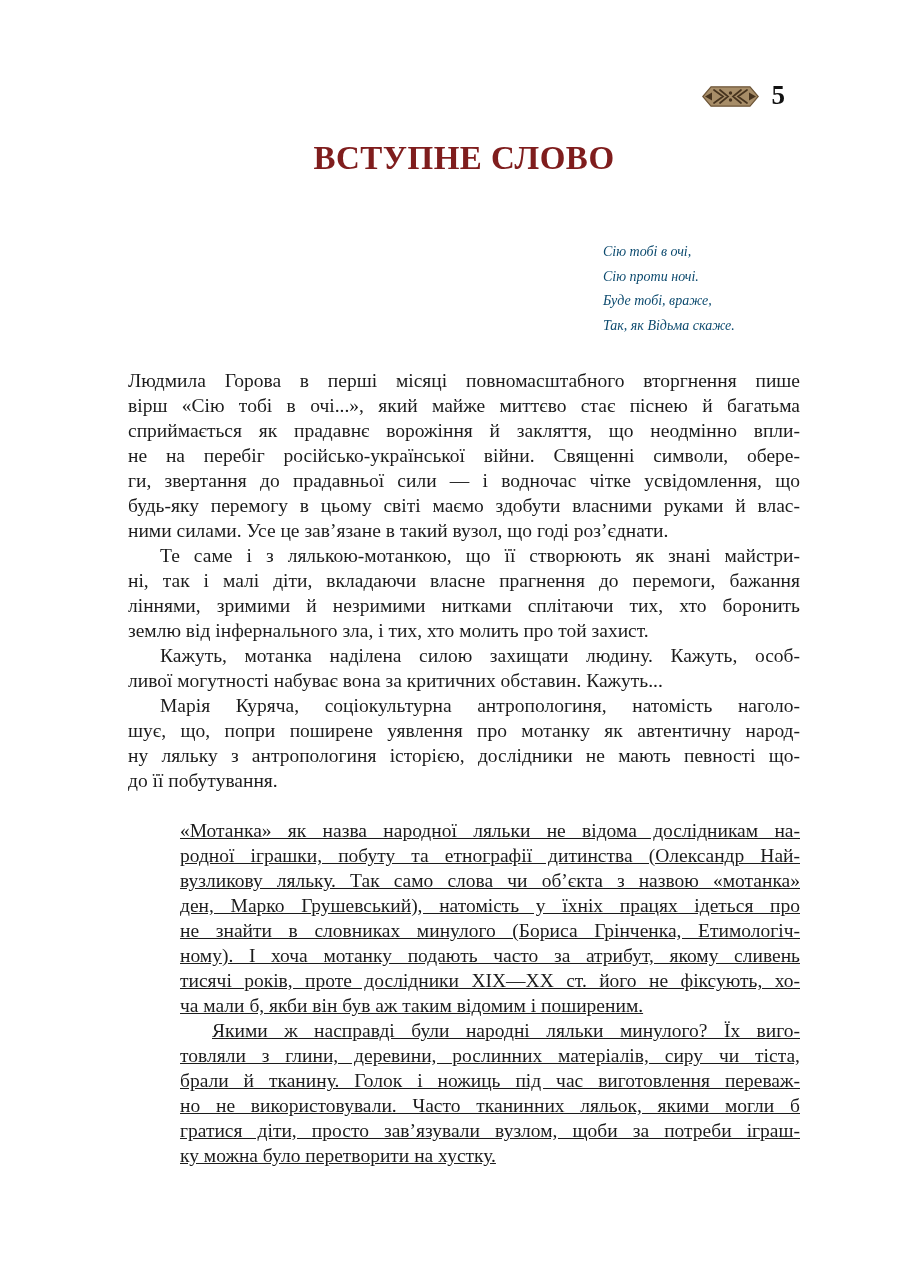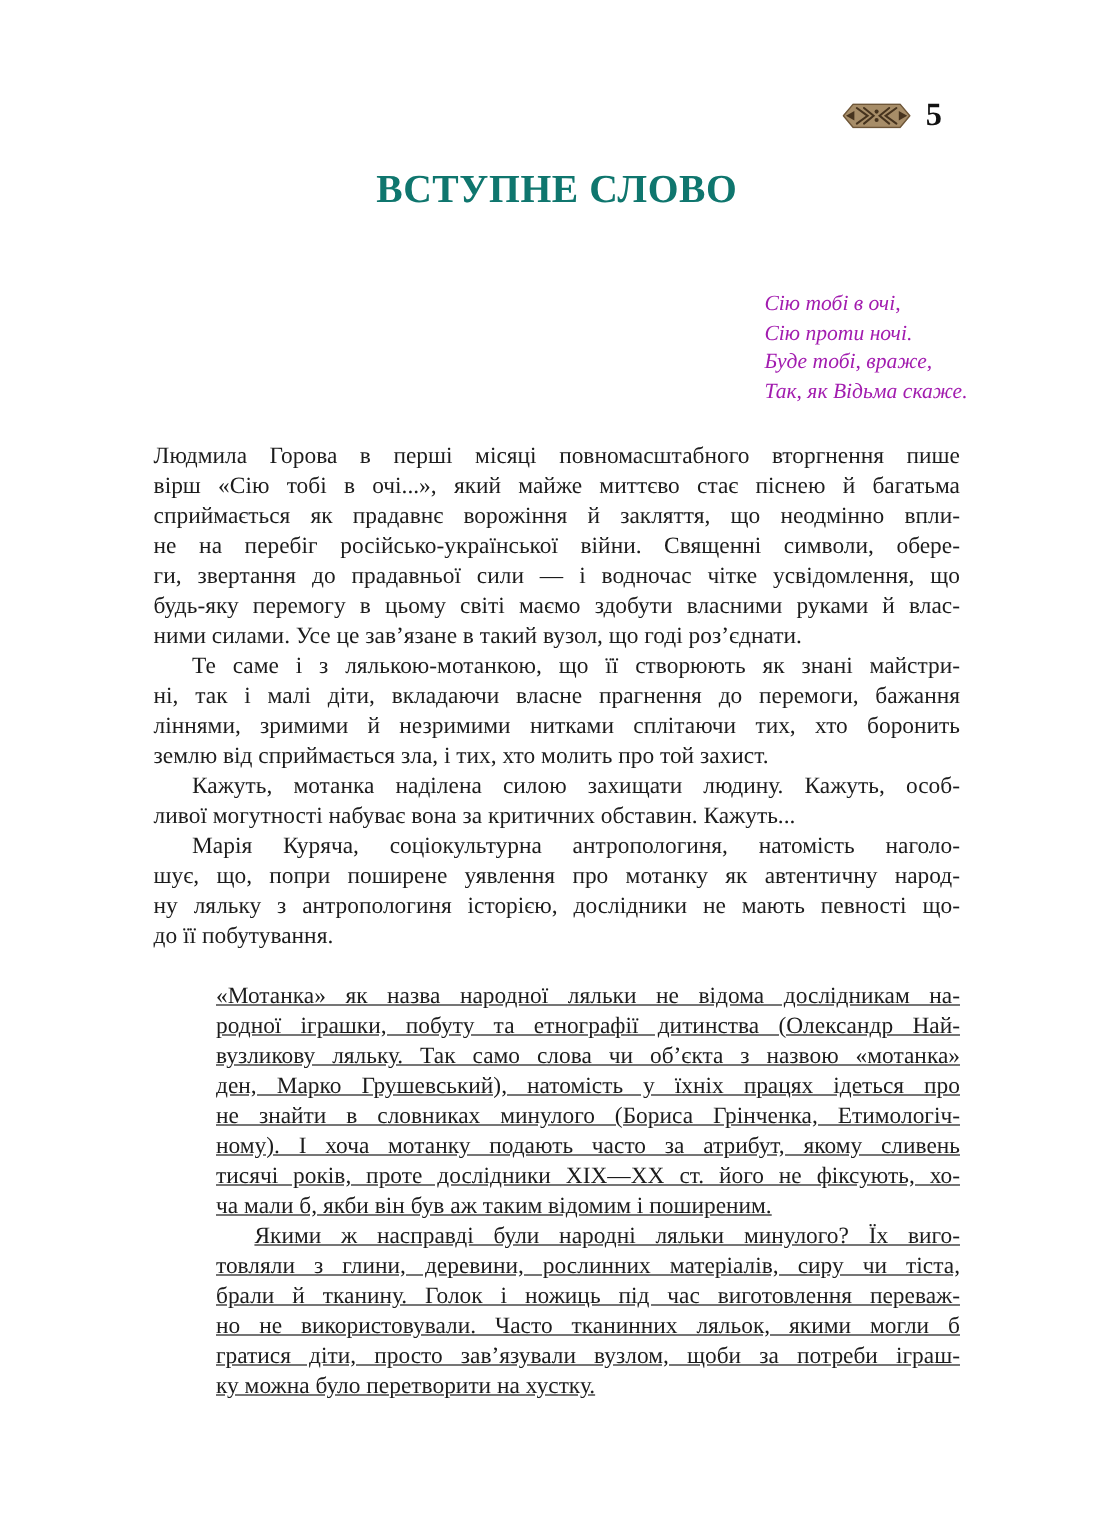--- a/index.html
+++ b/index.html
@@ -32,31 +32,31 @@
   .chapter-title {
     position: absolute;
     top: 140px;
     left: 128px;
     width: 672px;
     margin: 0;
     text-align: center;
     font-size: 33px;
     font-weight: 700;
     letter-spacing: 0.5px;
-    color: #0f766e;
+    color: #7f1d1d;
     white-space: nowrap;
   }
   .epigraph {
     position: absolute;
     top: 240px;
-    left: 637px;
+    left: 603px;
     font-style: italic;
-    font-size: 18px;
+    font-size: 14px;
     line-height: 24.5px;
-    color: #a21caf;
+    color: #0c4a6e;
   }
   .body-text {
     position: absolute;
     top: 368px;
     left: 128px;
     width: 672px;
     font-size: 19.5px;
     line-height: 25px;
   }
   .block-quote {
@@ -114,21 +114,21 @@
         <div class="line">сприймається як прадавнє ворожіння й закляття, що неодмінно впли-</div>
         <div class="line">не на перебіг російсько-української війни. Священні символи, обере-</div>
         <div class="line">ги, звертання до прадавньої сили — і водночас чітке усвідомлення, що</div>
         <div class="line">будь-яку перемогу в цьому світі маємо здобути власними руками й влас-</div>
         <div class="line last">ними силами. Усе це зав’язане в такий вузол, що годі роз’єднати.</div>
       </div>
       <div class="para">
         <div class="line first-indent">Те саме і з лялькою-мотанкою, що її створюють як знані майстри-</div>
         <div class="line">ні, так і малі діти, вкладаючи власне прагнення до перемоги, бажання</div>
         <div class="line">ліннями, зримими й незримими нитками сплітаючи тих, хто боронить</div>
-        <div class="line last">землю від сприймається зла, і тих, хто молить про той захист.</div>
+        <div class="line last">землю від інфернального зла, і тих, хто молить про той захист.</div>
       </div>
       <div class="para">
         <div class="line first-indent">Кажуть, мотанка наділена силою захищати людину. Кажуть, особ-</div>
         <div class="line last">ливої могутності набуває вона за критичних обставин. Кажуть...</div>
       </div>
       <div class="para">
         <div class="line first-indent">Марія Куряча, соціокультурна антропологиня, натомість наголо-</div>
         <div class="line">шує, що, попри поширене уявлення про мотанку як автентичну народ-</div>
         <div class="line">ну ляльку з антропологиня історією, дослідники не мають певності що-</div>
         <div class="line last">до її побутування.</div>

